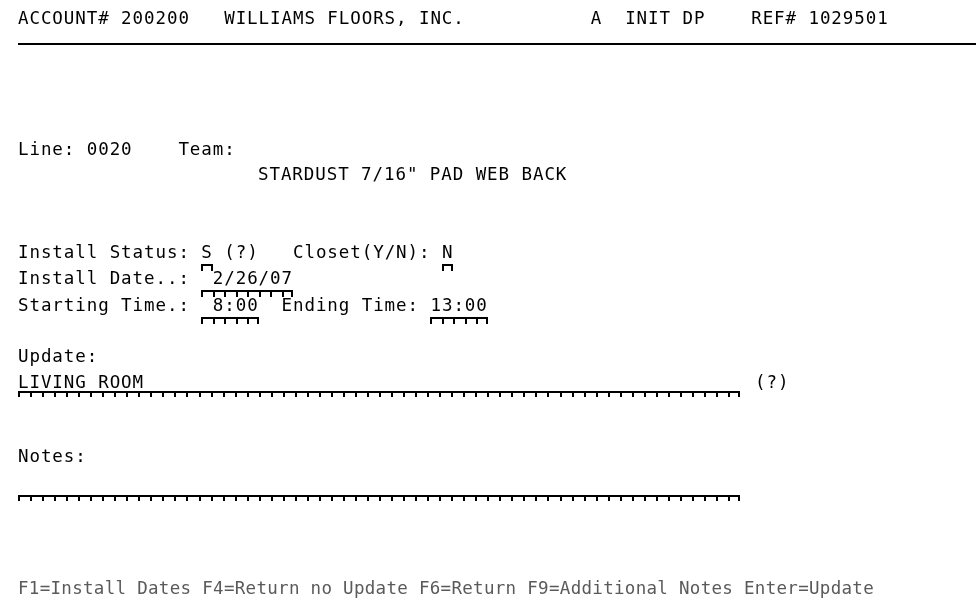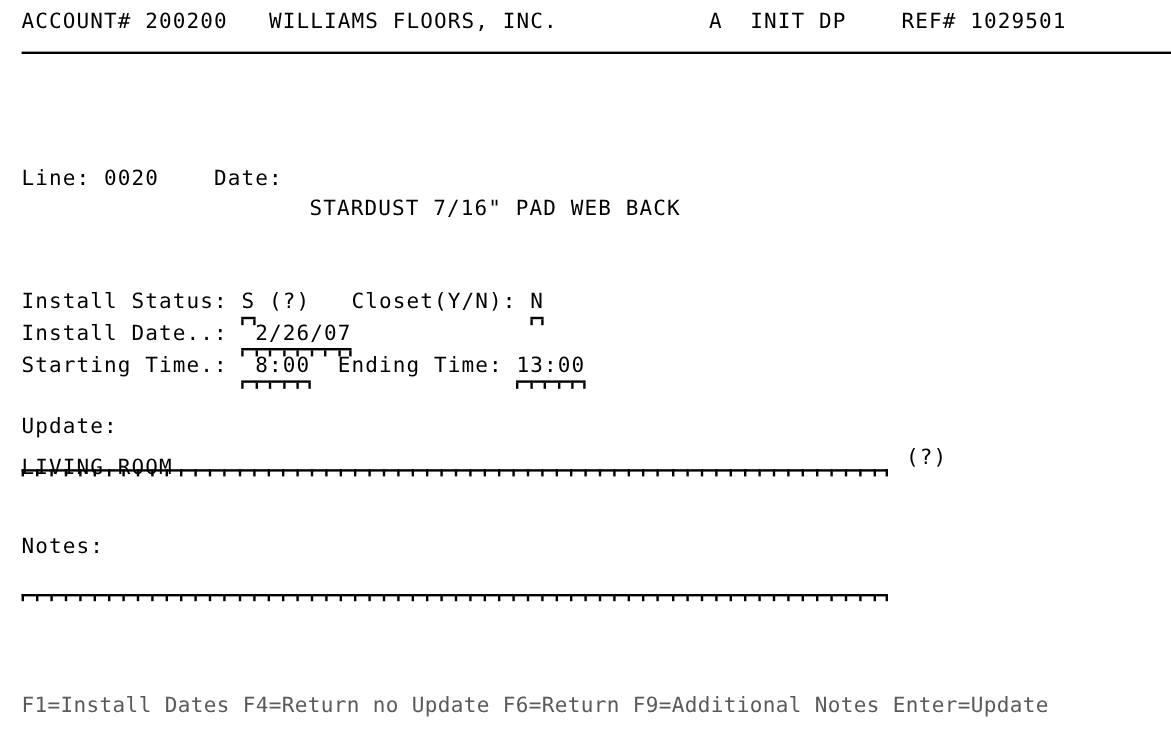--- a/index.html
+++ b/index.html
@@ -57,21 +57,21 @@
   }
 
   .line-row   { top: 139px; }
   .item-row   { top: 164px; }
 
   .st-row     { top: 242px; }
   .date-row   { top: 268px; }
   .time-row   { top: 295px; }
 
   .areas-lbl  { top: 346px; }
-  .areas-val  { top: 380px; text-align: right; }
+  .areas-val  { top: 372px; text-align: right; }
 
   .notes-lbl  { top: 446px; }
 
   .fkeys {
     top: 578px;
     color: #5a5a5a;
     letter-spacing: 0.30px;
     font-size: 17.5px;
   }
 
@@ -131,21 +131,21 @@
 </head>
 <body>
 
 <div class="screen">
 
   <div class="row hdr"><span>ACCOUNT# 200200   WILLIAMS FLOORS, INC.           A  INIT DP    REF# 1029501</span></div>
 
   <div class="hrule"></div>
 
 
-  <div class="row line-row"><span>Line:</span><span> </span><span>0020</span><span>    </span><span>Date:</span></div>
+  <div class="row line-row"><span>Line:</span><span> </span><span>0020</span><span>    </span><span>Team:</span></div>
 
   <div class="row item-row" style="left:258px;"><span>STARDUST 7/16" PAD WEB BACK</span></div>
 
   <div class="row st-row"><span>Install Status:</span><span> </span><span class="fld"><span>S</span><span class="ticks" style="width: 11.4688px;"><i style="left: 0px;"></i><i style="left: 9.46875px;"></i></span></span><span> </span><span class="qmark">(?)</span><span>   </span><span>Closet(Y/N):</span><span> </span><span class="fld"><span>N</span><span class="ticks" style="width: 11.4688px;"><i style="left: 0px;"></i><i style="left: 9.46875px;"></i></span></span></div>
 
 
   <div class="row date-row"><span>Install Date..:</span><span> </span><span class="fld"><span> 2/26/07</span><span class="ticks" style="width: 91.6562px;"><i style="left: 0px;"></i><i style="left: 11.457px;"></i><i style="left: 22.9141px;"></i><i style="left: 34.3711px;"></i><i style="left: 45.8281px;"></i><i style="left: 57.2852px;"></i><i style="left: 68.7422px;"></i><i style="left: 80.1992px;"></i><i style="left: 89.6562px;"></i></span></span></div>
 
 
   <div class="row time-row"><span>Starting Time.:</span><span> </span><span class="fld"><span> 8:00</span><span class="ticks" style="width: 57.2812px;"><i style="left: 0px;"></i><i style="left: 11.4563px;"></i><i style="left: 22.9125px;"></i><i style="left: 34.3687px;"></i><i style="left: 45.825px;"></i><i style="left: 55.2812px;"></i></span></span><span>  </span><span>Ending Time:</span><span> </span><span class="fld"><span>13:00</span><span class="ticks" style="width: 57.2812px;"><i style="left: 0px;"></i><i style="left: 11.4563px;"></i><i style="left: 22.9125px;"></i><i style="left: 34.3687px;"></i><i style="left: 45.825px;"></i><i style="left: 55.2812px;"></i></span></span></div>

